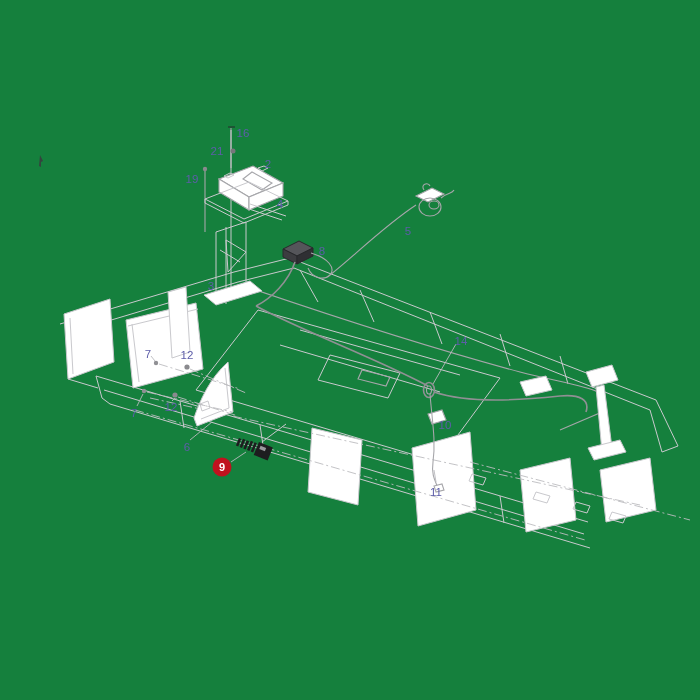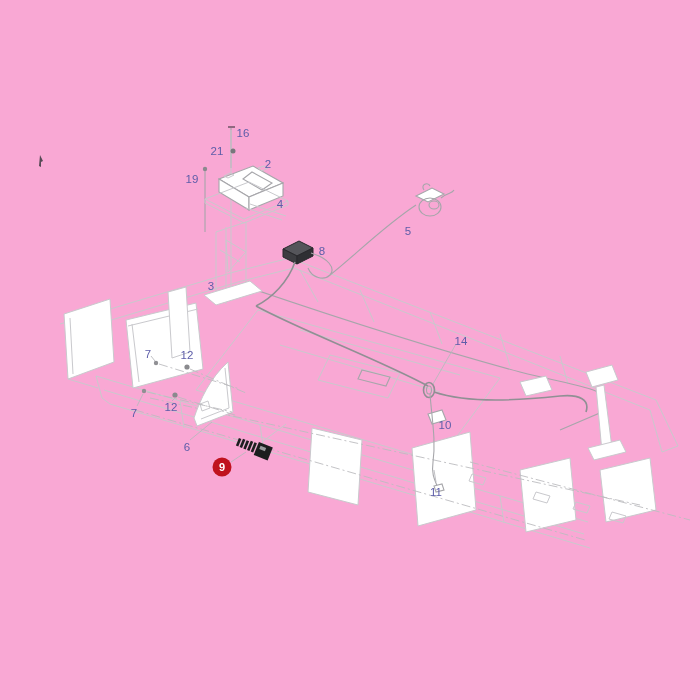--- a/index.html
+++ b/index.html
@@ -1,17 +1,17 @@
 <!DOCTYPE html>
 <html><head>
 <meta charset="utf-8">
 <style>
   html,body{margin:0;padding:0;background:#ffffff;}
   .stage{
-    position:relative;width:700px;height:700px;background:#f9a8d4;overflow:hidden;
+    position:relative;width:700px;height:700px;background:#15803d;overflow:hidden;
     font-family:"Liberation Sans", sans-serif;
   }
   svg{position:absolute;left:0;top:0;}
   .lt{stroke:#c9c9cd;stroke-width:1;fill:none;}
   .ltf{stroke:#c9c9cd;stroke-width:1;fill:#ffffff;}
   .md{stroke:#a6a6aa;stroke-width:1.1;fill:none;}
   .mdf{stroke:#a6a6aa;stroke-width:1.1;fill:#ffffff;}
   .dk{stroke:#909094;stroke-width:1.6;fill:none;}
   .dash{stroke:#bcbcc0;stroke-width:0.9;fill:none;stroke-dasharray:9 3 2 3;}
   .ldr{stroke:#b9b9bd;stroke-width:0.9;fill:none;}

